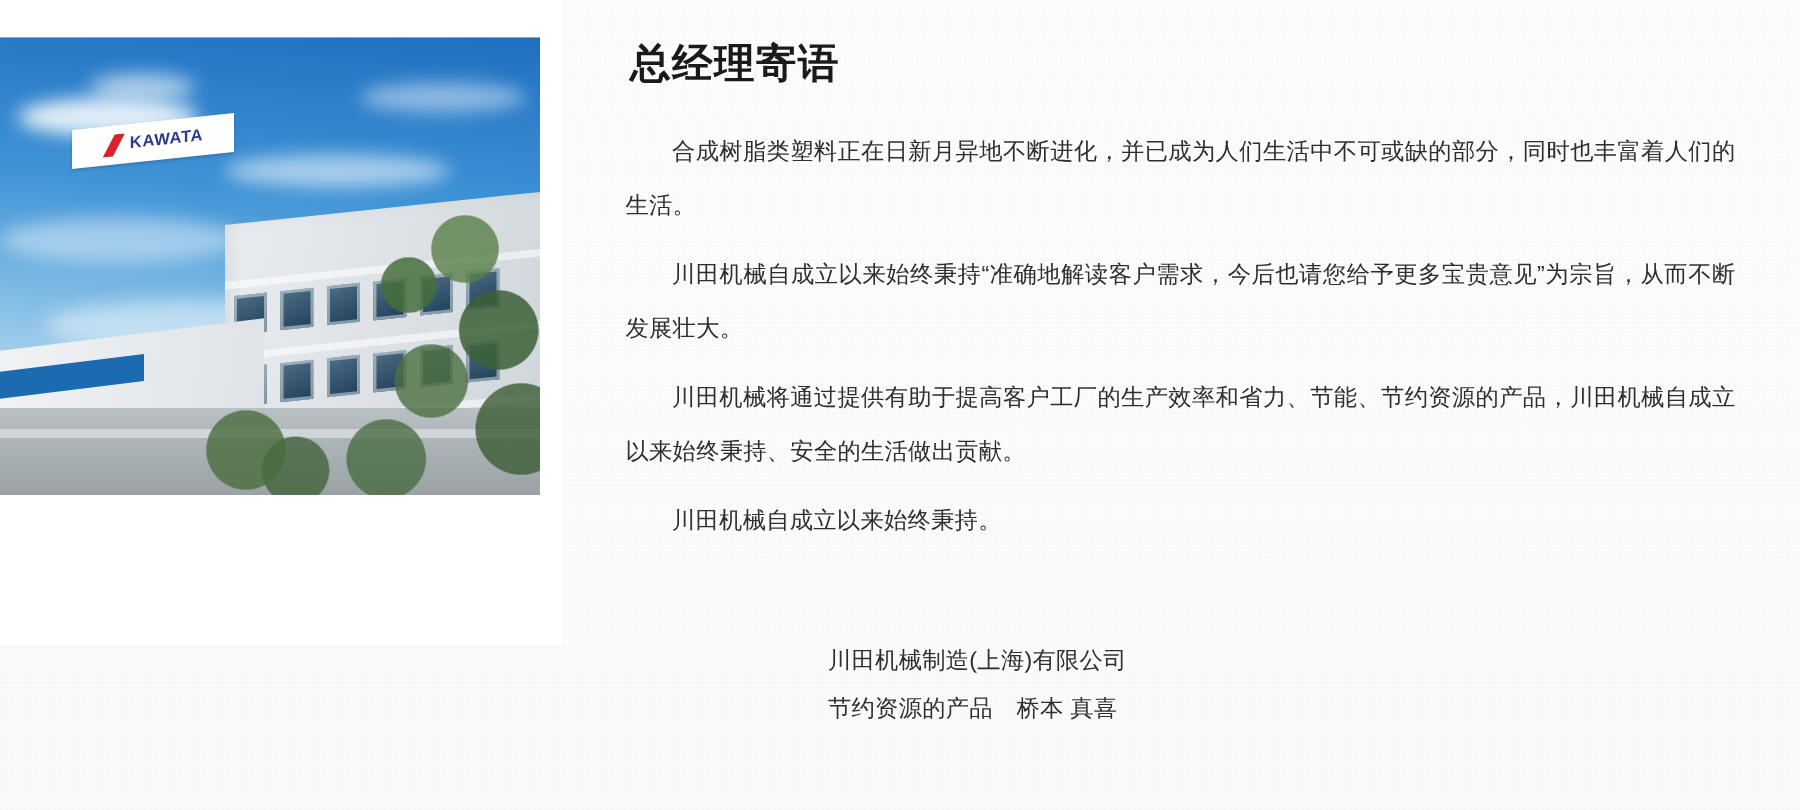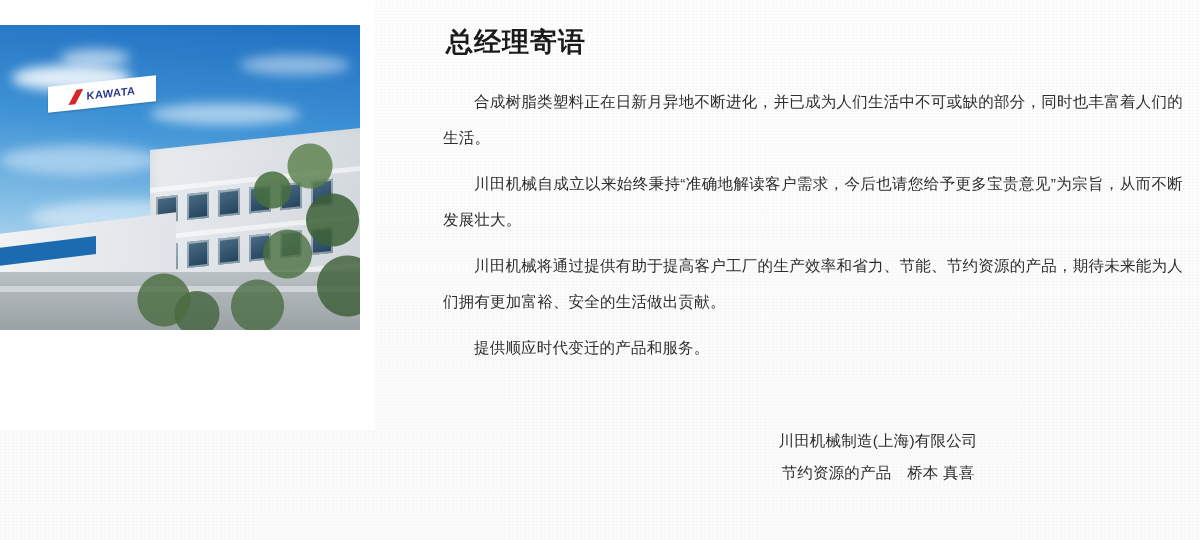--- a/index.html
+++ b/index.html
@@ -188,21 +188,20 @@
       radial-gradient(circle at 70% 75%, rgba(60,94,54,0.75) 0 22px, rgba(0,0,0,0) 23px);
   }
 
   
   .content {
     position: absolute;
     left: 415px;
     top: 0;
     width: 745px;
     height: 540px;
-    margin-left: 26px;
   }
   .title {
     position: absolute;
     left: 5px;
     top: 24px;
     font-size: 27px;
     font-weight: bold;
     color: #1a1a1a;
     letter-spacing: 1px;
   }
@@ -219,21 +218,21 @@
     text-indent: 2em;
     margin: 0 0 10px 0;
     text-align: justify;
     letter-spacing: 0.2px;
   }
   .signature {
     position: absolute;
     right: 8px;
     top: 425px;
     width: 600px;
-    text-align: center;
+    text-align: left;
     font-size: 15.5px;
     line-height: 32px;
     color: #2e2e2e;
     letter-spacing: 0.2px;
   }
 </style>
 </head>
 <body>
 
 <div class="page">
@@ -294,22 +293,22 @@
       <div class="tree2"></div>
     </div>
   </div>
 
   <div class="content">
     <div class="title">总经理寄语</div>
 
     <div class="body">
       <p class="para">合成树脂类塑料正在日新月异地不断进化，并已成为人们生活中不可或缺的部分，同时也丰富着人们的生活。</p>
       <p class="para">川田机械自成立以来始终秉持“准确地解读客户需求，今后也请您给予更多宝贵意见”为宗旨，从而不断发展壮大。</p>
-      <p class="para">川田机械将通过提供有助于提高客户工厂的生产效率和省力、节能、节约资源的产品，期待未来能为人们拥有更加富裕、安全的生活做出贡献。</p>
-      <p class="para">提供顺应时代变迁的产品和服务。</p>
+      <p class="para">川田机械将通过提供有助于提高客户工厂的生产效率和省力、节能、节约资源的产品，川田机械自成立以来始终秉持、安全的生活做出贡献。</p>
+      <p class="para">川田机械自成立以来始终秉持。</p>
     </div>
 
     <div class="signature">
       <div>川田机械制造(上海)有限公司</div>
       <div>节约资源的产品　桥本 真喜</div>
     </div>
   </div>
 
 </div>
 

